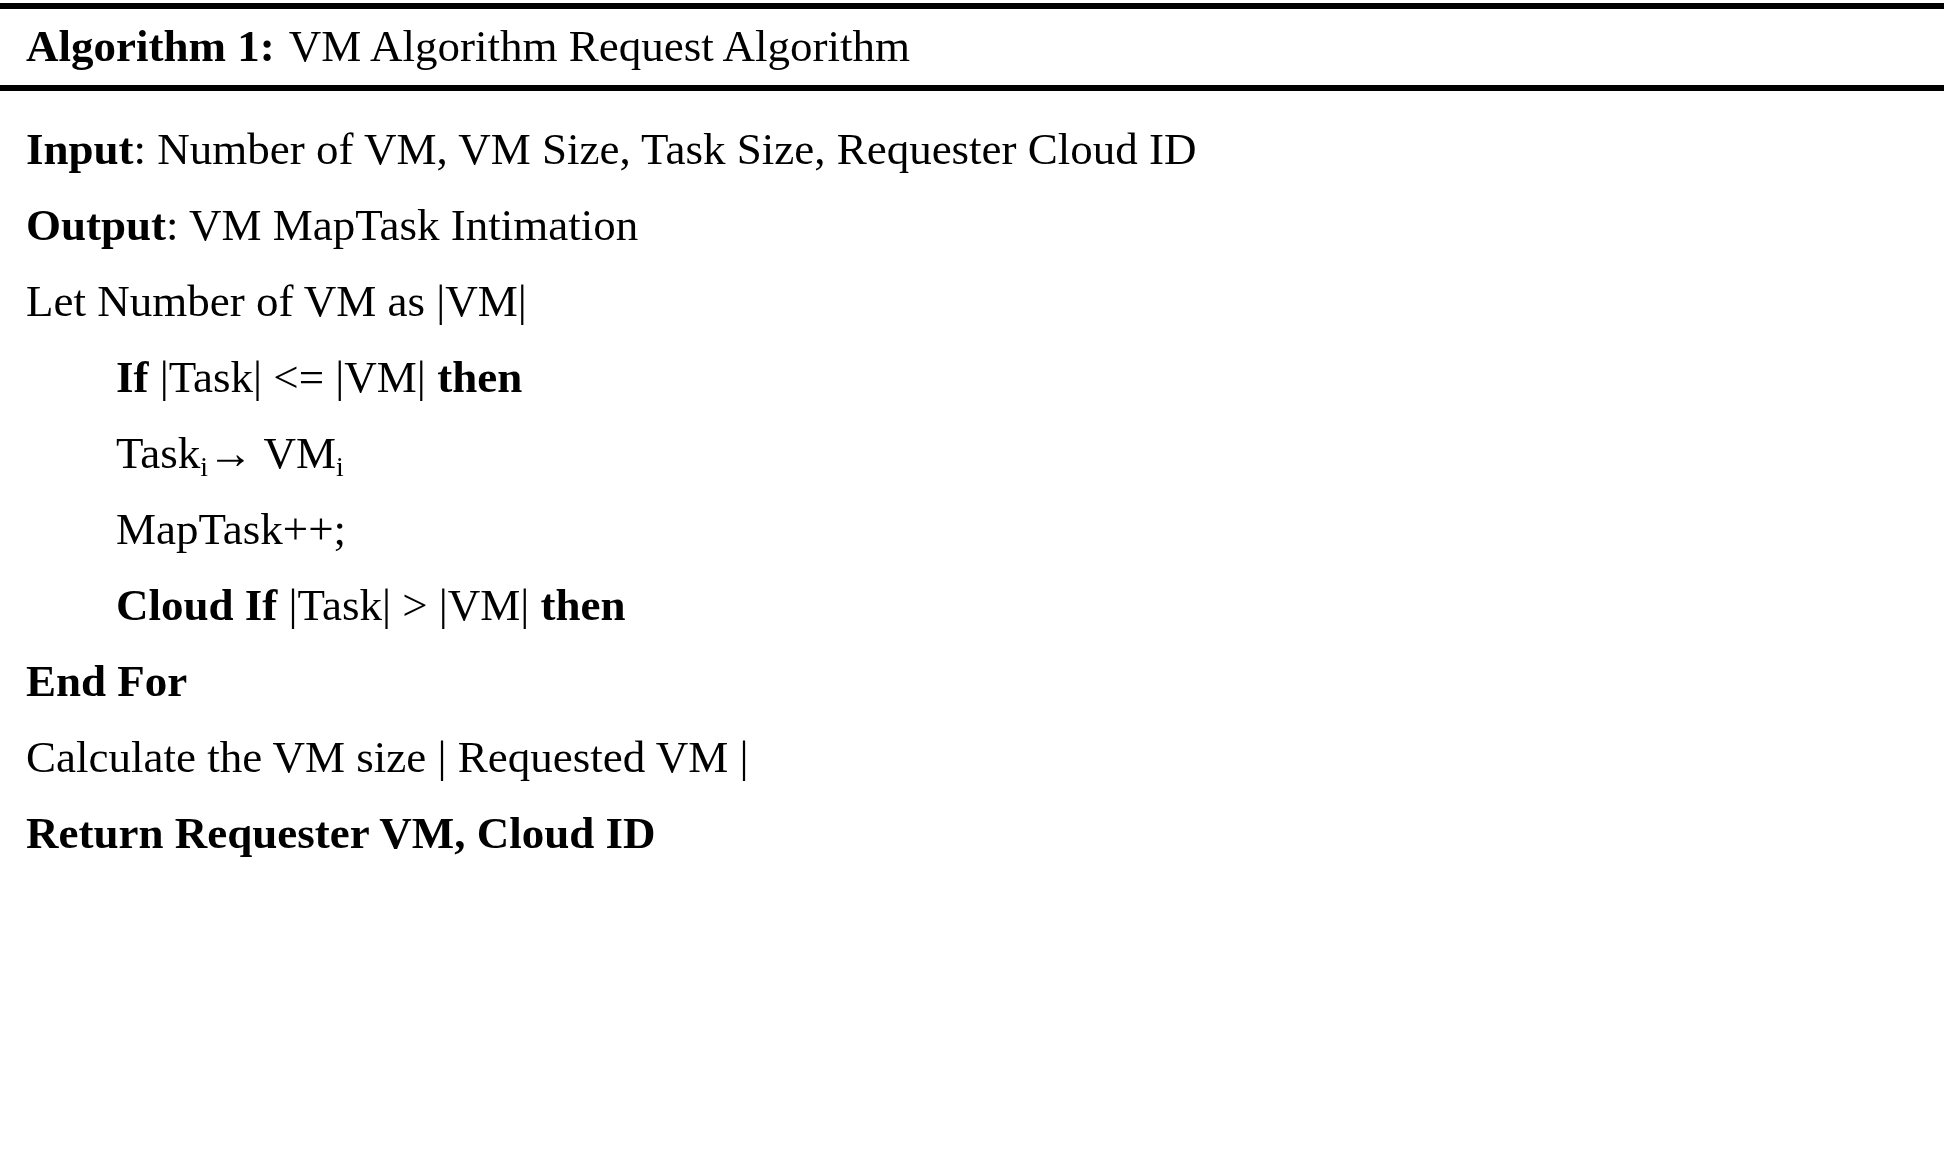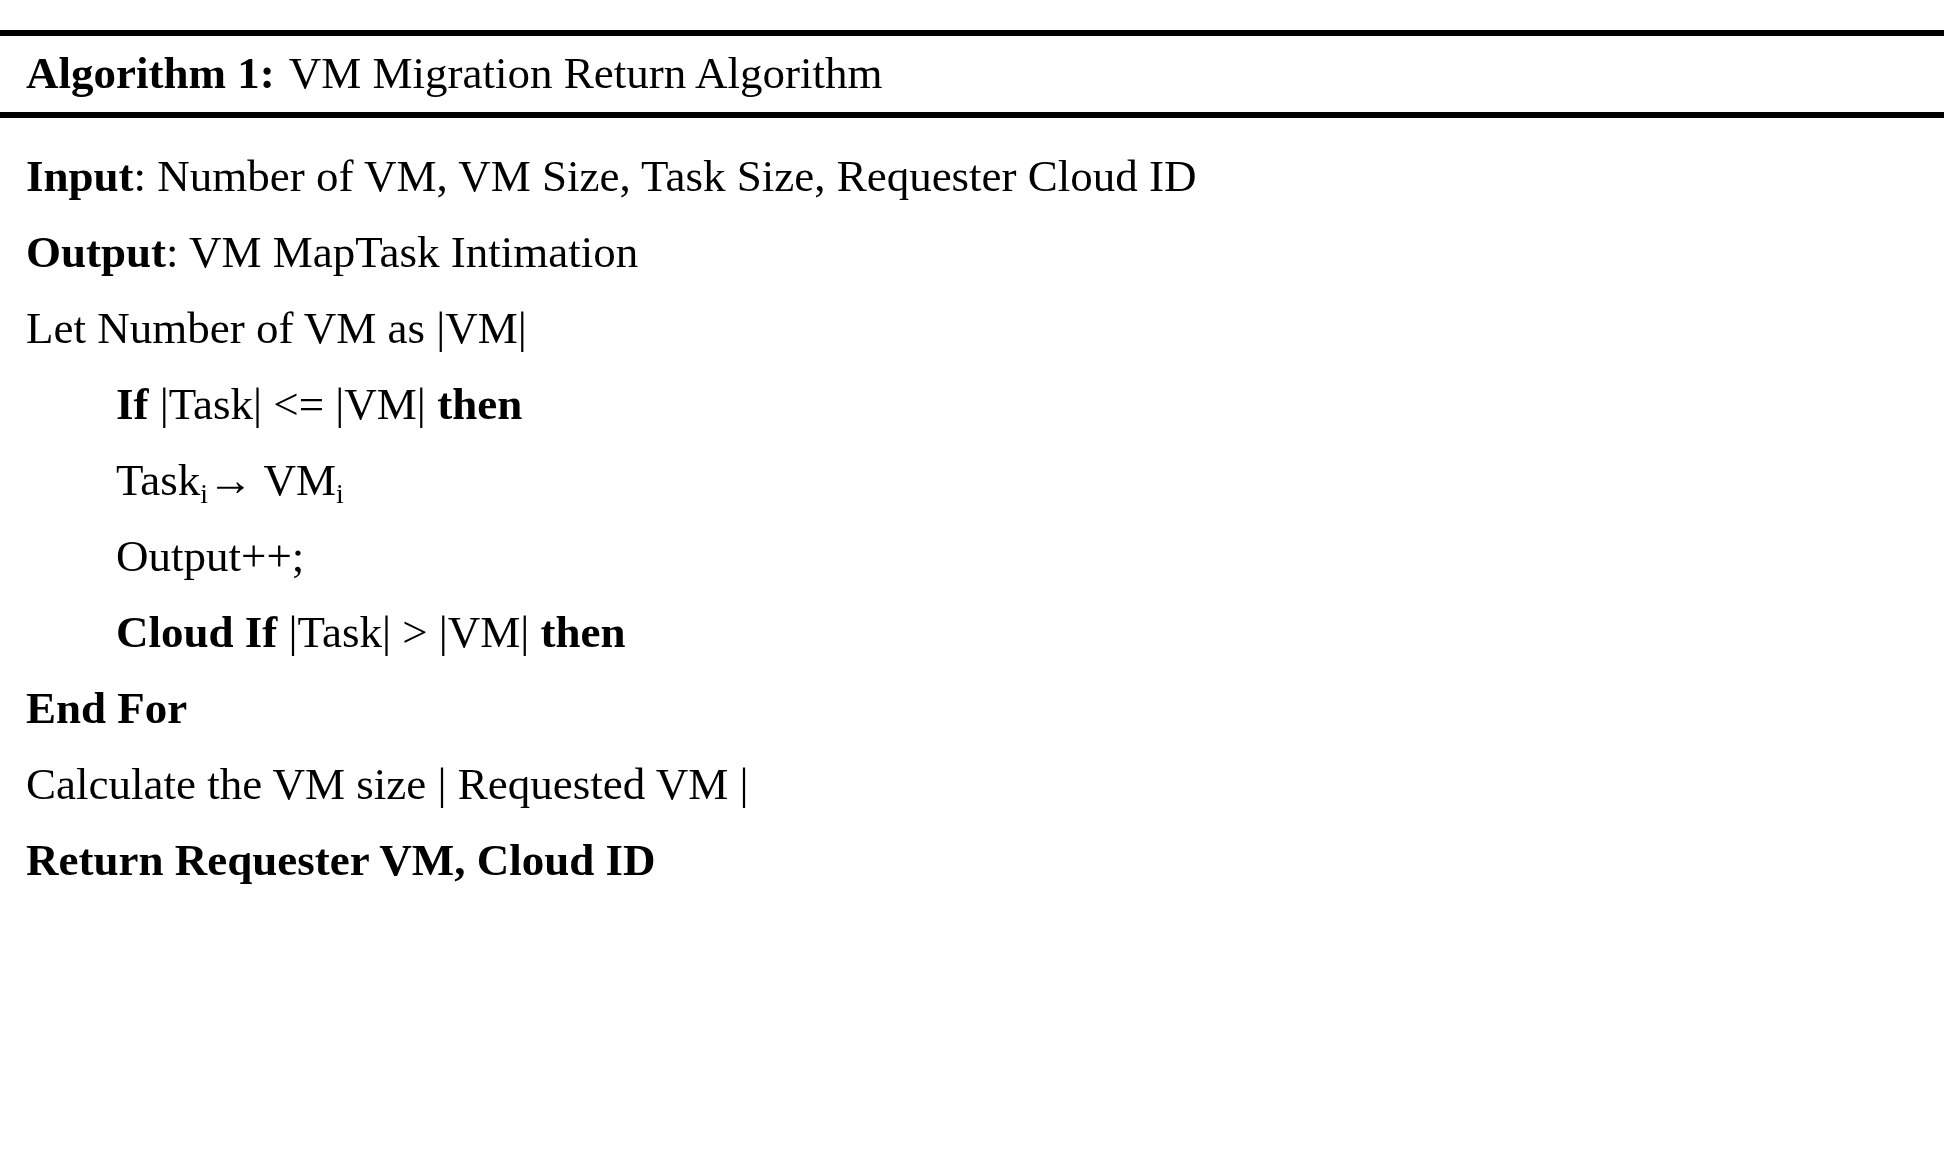--- a/index.html
+++ b/index.html
@@ -12,21 +12,20 @@
     font-family: "Liberation Serif", "DejaVu Serif", serif;
     color: #000000;
   }
   #algorithm-figure {
     position: relative;
     width: 1952px;
     height: 930px;
     background: #ffffff;
     box-sizing: border-box;
     overflow: hidden;
-    margin-top: 27px;
   }
   .rule {
     position: absolute;
     left: 0;
     width: 1944px;
     background: #000000;
     height: 5px;
   }
   .rule-top    { top: 3px;    height: 6px; }
   .rule-header { top: 85px;   height: 6px; }
@@ -87,32 +86,32 @@
 </style>
 </head>
 <body>
 
 <div id="algorithm-figure">
 
   <div class="rule rule-top"></div>
 
   <div class="algo-header">
     <span class="label">Algorithm 1:</span>
-    <span class="title">VM Migration Return Algorithm</span>
+    <span class="title">VM Algorithm Request Algorithm</span>
   </div>
 
   <div class="rule rule-header"></div>
 
   <div class="algo-body" id="algo-body">
       <div class="line"><span class="kw">Input</span><span class="txt">: Number of VM, VM Size, Task Size, Requester Cloud ID</span></div>
       <div class="line"><span class="kw">Output</span><span class="txt">: VM MapTask Intimation</span></div>
       <div class="line"><span class="txt">Let Number of VM as |VM|</span></div>
       <div class="line indent-1"><span class="kw">If</span><span class="txt"> |Task| &lt;= |VM| </span><span class="kw">then</span></div>
       <div class="line indent-1"><span class="txt">Task</span><sub>i</sub><span class="txt">→ VM</span><sub>i</sub></div>
-      <div class="line indent-1"><span class="txt">Output++;</span></div>
+      <div class="line indent-1"><span class="txt">MapTask++;</span></div>
       <div class="line indent-1"><span class="kw">Cloud If</span><span class="txt"> |Task| &gt; |VM| </span><span class="kw">then</span></div>
       <div class="line"><span class="kw">End For</span></div>
       <div class="line"><span class="txt">Calculate the VM size | Requested VM |</span></div>
       <div class="line"><span class="kw">Return Requester VM, Cloud ID</span></div>
     </div>
 
   <div class="rule rule-bottom"></div>
 
 </div>
 

